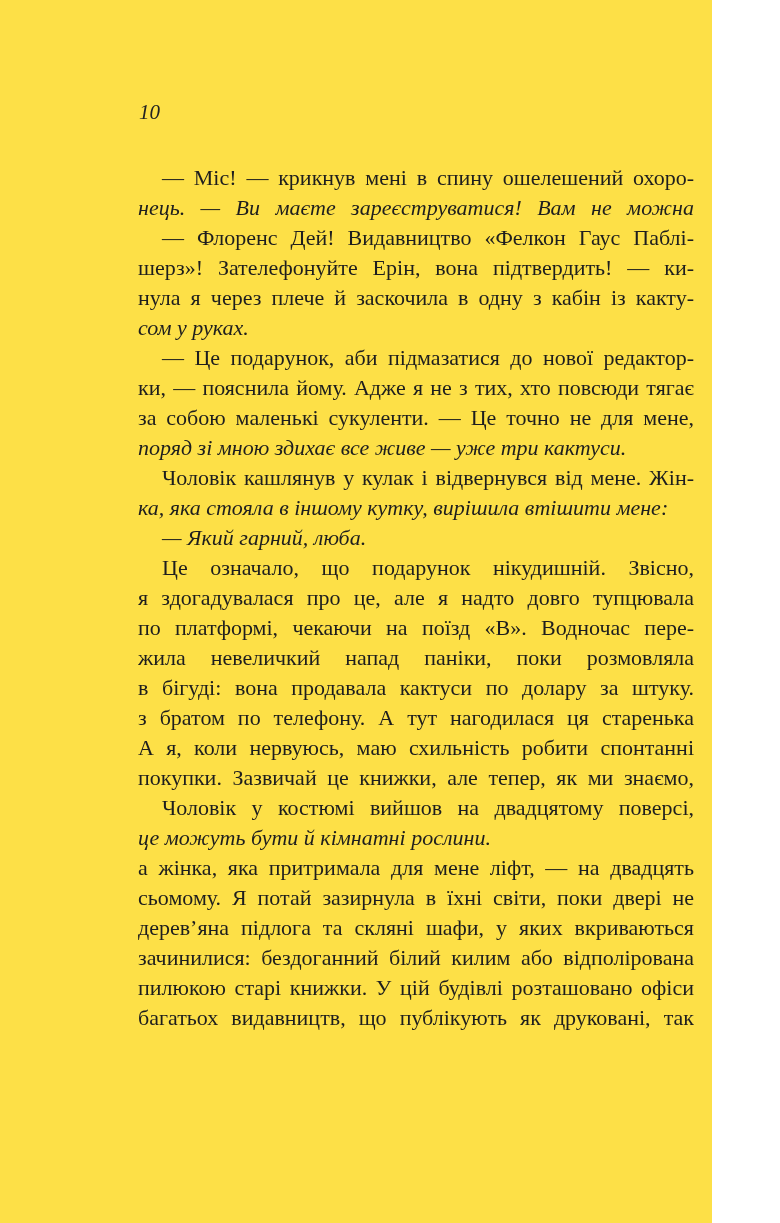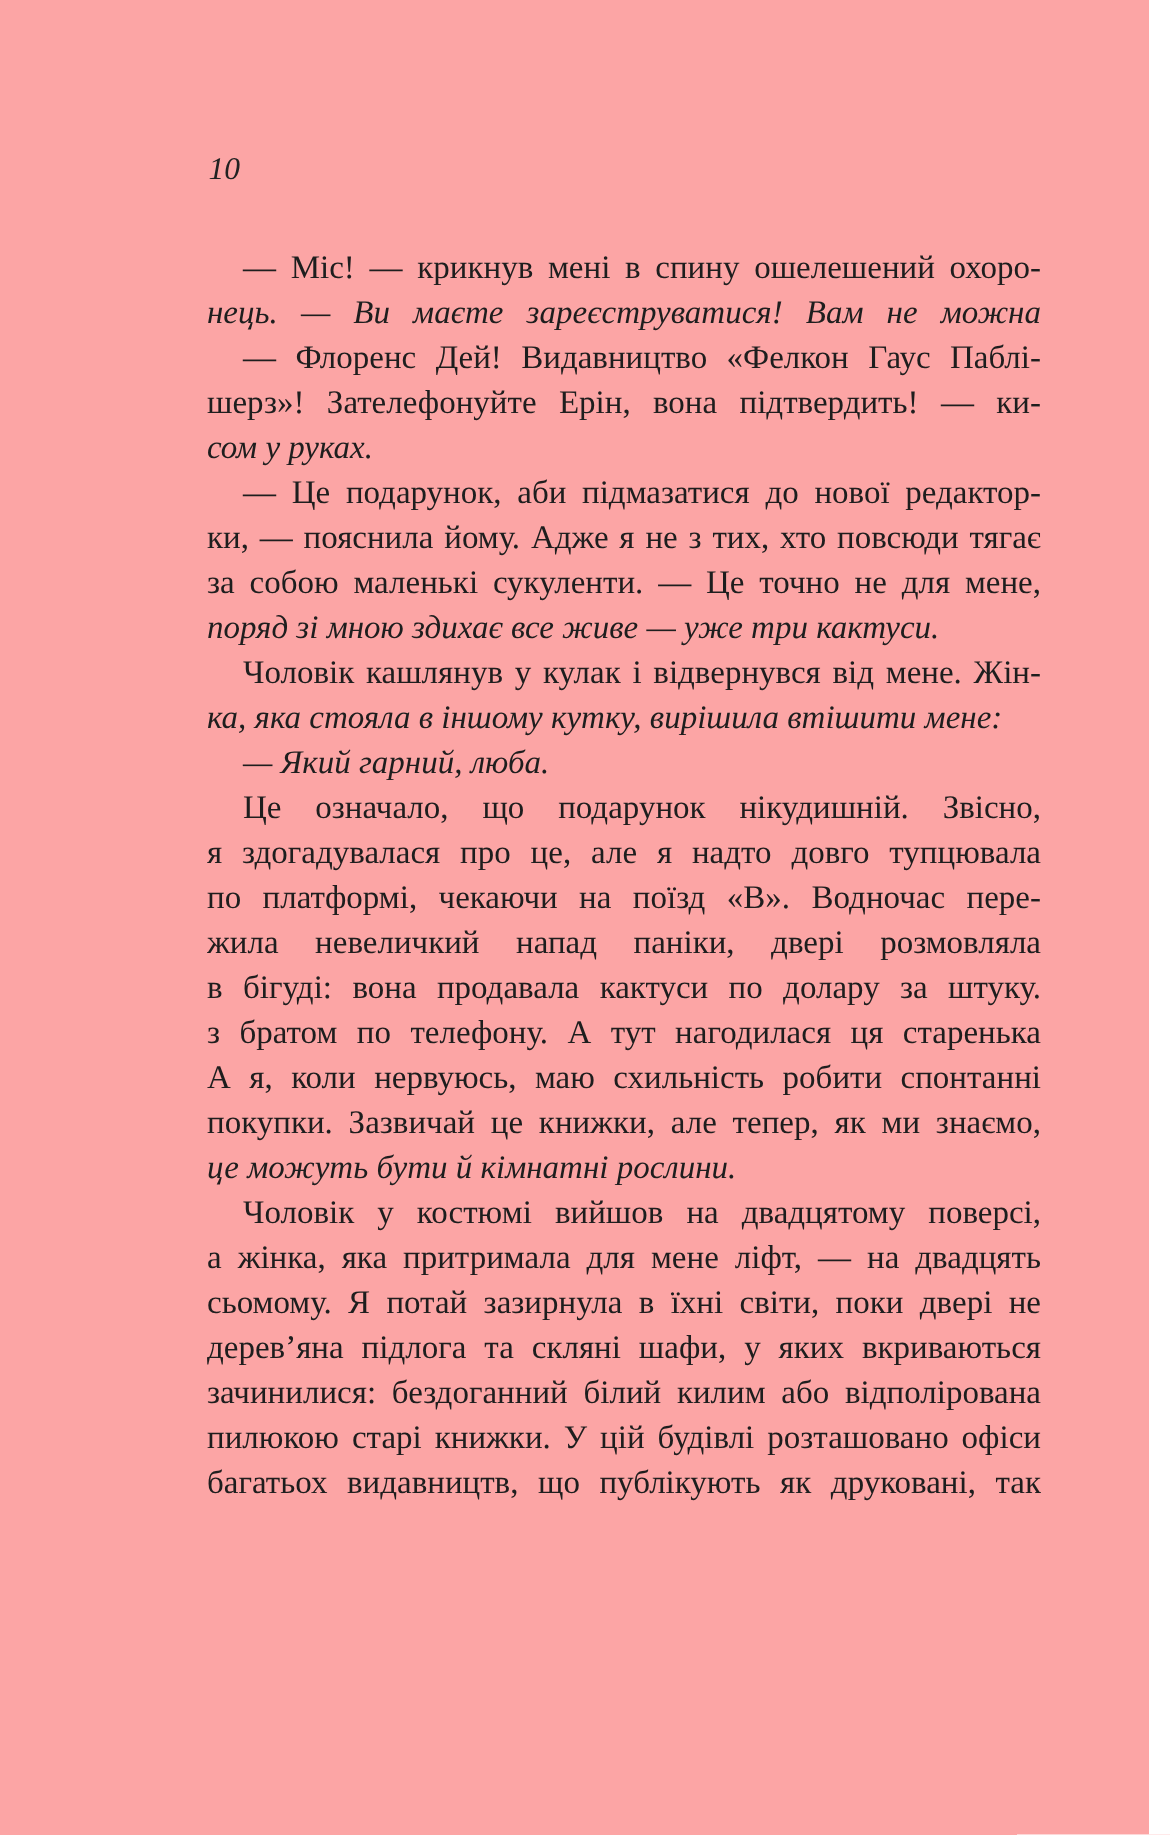--- a/index.html
+++ b/index.html
@@ -2,23 +2,23 @@
 <html lang="uk"><head>
 <meta charset="utf-8">
 <style>
   html, body {
     margin: 0;
     padding: 0;
     background: #ffffff;
   }
   .page {
     position: relative;
-    width: 766px;
+    width: 712px;
     height: 1223px;
-    background: #fca5a5;
+    background: #fde047;
     font-family: "Liberation Serif", serif;
     color: #1e1e1e;
     overflow: hidden;
   }
   .page-number {
     position: absolute;
     left: 139px;
     top: 100px;
     font-size: 21px;
     font-style: italic;
@@ -52,38 +52,39 @@
 </head>
 <body>
 
 <div class="page">
   <div class="page-number">10</div>
   <div class="text-block">
       <div class="line first">— Міс! — крикнув мені в спину ошелешений охоро-</div>
       <div class="line pend">нець. — Ви маєте зареєструватися! Вам не можна отак…</div>
       <div class="line first">— Флоренс Дей! Видавництво «Фелкон Гаус Паблі-</div>
       <div class="line">шерз»! Зателефонуйте Ерін, вона підтвердить! — ки-</div>
+      <div class="line">нула я через плече й заскочила в одну з кабін із какту-</div>
       <div class="line pend">сом у руках.</div>
       <div class="line first">— Це подарунок, аби підмазатися до нової редактор-</div>
       <div class="line">ки, — пояснила йому. Адже я не з тих, хто повсюди тягає</div>
       <div class="line">за собою маленькі сукуленти. — Це точно не для мене,</div>
       <div class="line pend">поряд зі мною здихає все живе — уже три кактуси.</div>
       <div class="line first">Чоловік кашлянув у кулак і відвернувся від мене. Жін-</div>
       <div class="line pend">ка, яка стояла в іншому кутку, вирішила втішити мене:</div>
       <div class="line first pend">— Який гарний, люба.</div>
       <div class="line first">Це означало, що подарунок нікудишній. Звісно,</div>
       <div class="line">я здогадувалася про це, але я надто довго тупцювала</div>
       <div class="line">по платформі, чекаючи на поїзд «В». Водночас пере-</div>
-      <div class="line">жила невеличкий напад паніки, двері розмовляла</div>
+      <div class="line">жила невеличкий напад паніки, поки розмовляла</div>
       <div class="line">в бігуді: вона продавала кактуси по долару за штуку.</div>
       <div class="line">з братом по телефону. А тут нагодилася ця старенька</div>
       <div class="line">А я, коли нервуюсь, маю схильність робити спонтанні</div>
       <div class="line">покупки. Зазвичай це книжки, але тепер, як ми знаємо,</div>
+      <div class="line first">Чоловік у костюмі вийшов на двадцятому поверсі,</div>
       <div class="line pend">це можуть бути й кімнатні рослини.</div>
-      <div class="line first">Чоловік у костюмі вийшов на двадцятому поверсі,</div>
       <div class="line">а жінка, яка притримала для мене ліфт, — на двадцять</div>
       <div class="line">сьомому. Я потай зазирнула в їхні світи, поки двері не</div>
       <div class="line">дерев’яна підлога та скляні шафи, у яких вкриваються</div>
       <div class="line">зачинилися: бездоганний білий килим або відполірована</div>
       <div class="line">пилюкою старі книжки. У цій будівлі розташовано офіси</div>
       <div class="line">багатьох видавництв, що публікують як друковані, так</div>
     </div>
 </div>
 
 </body></html>

